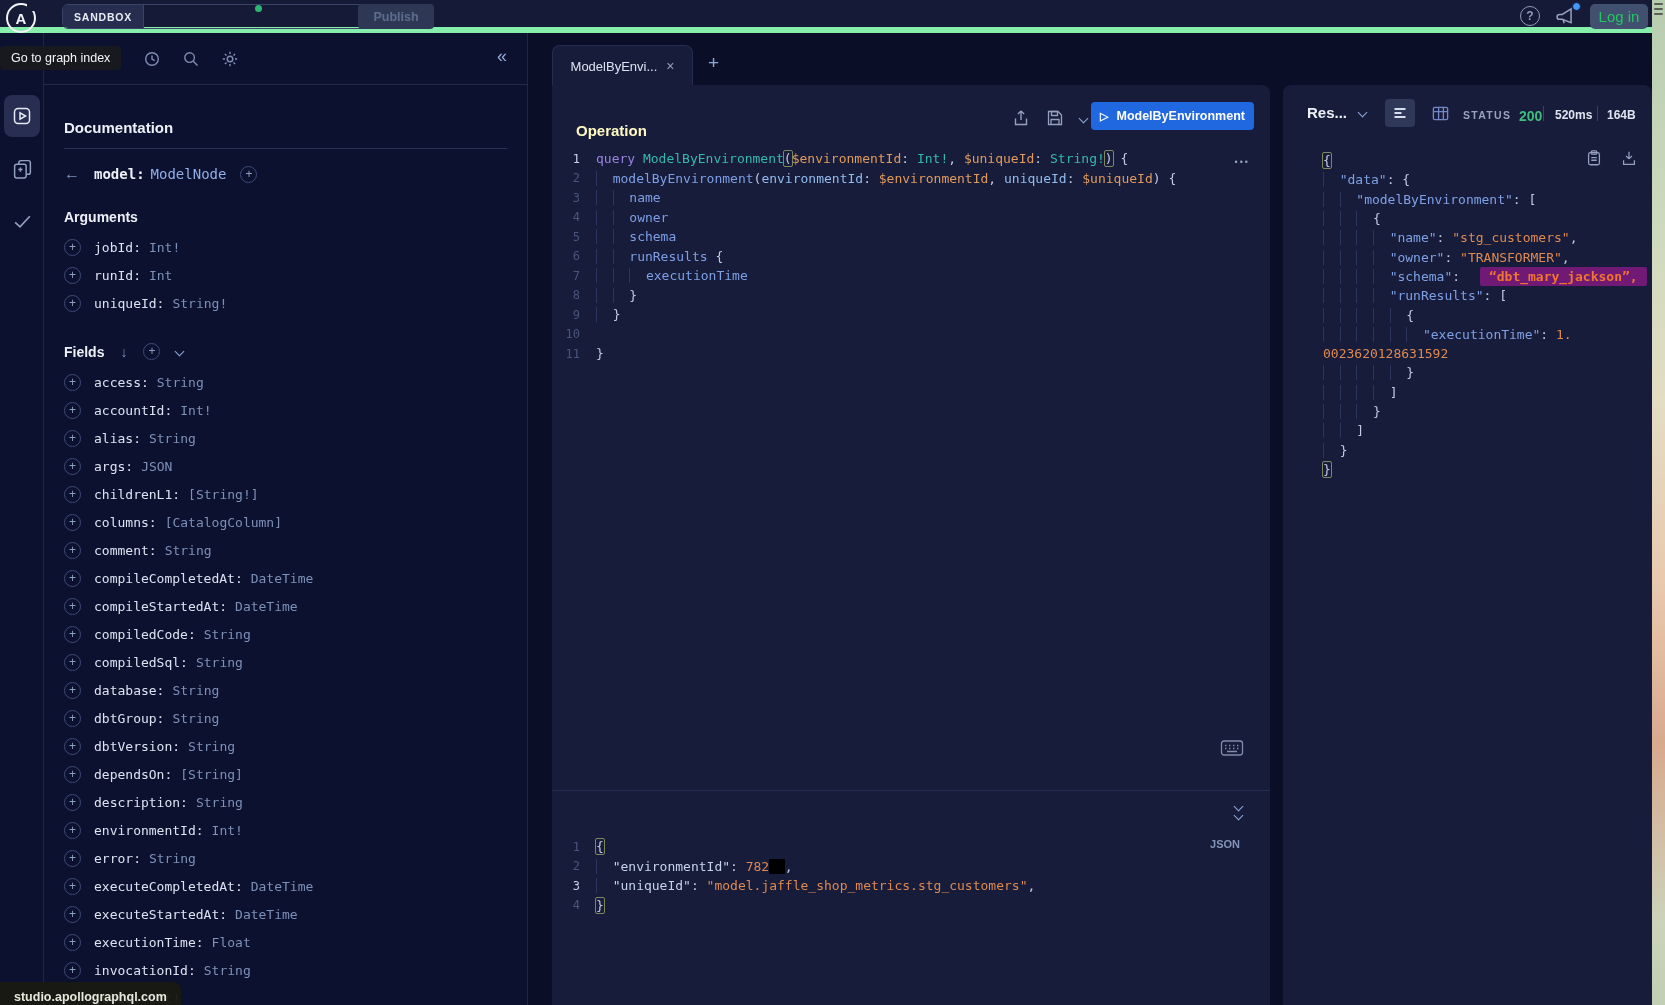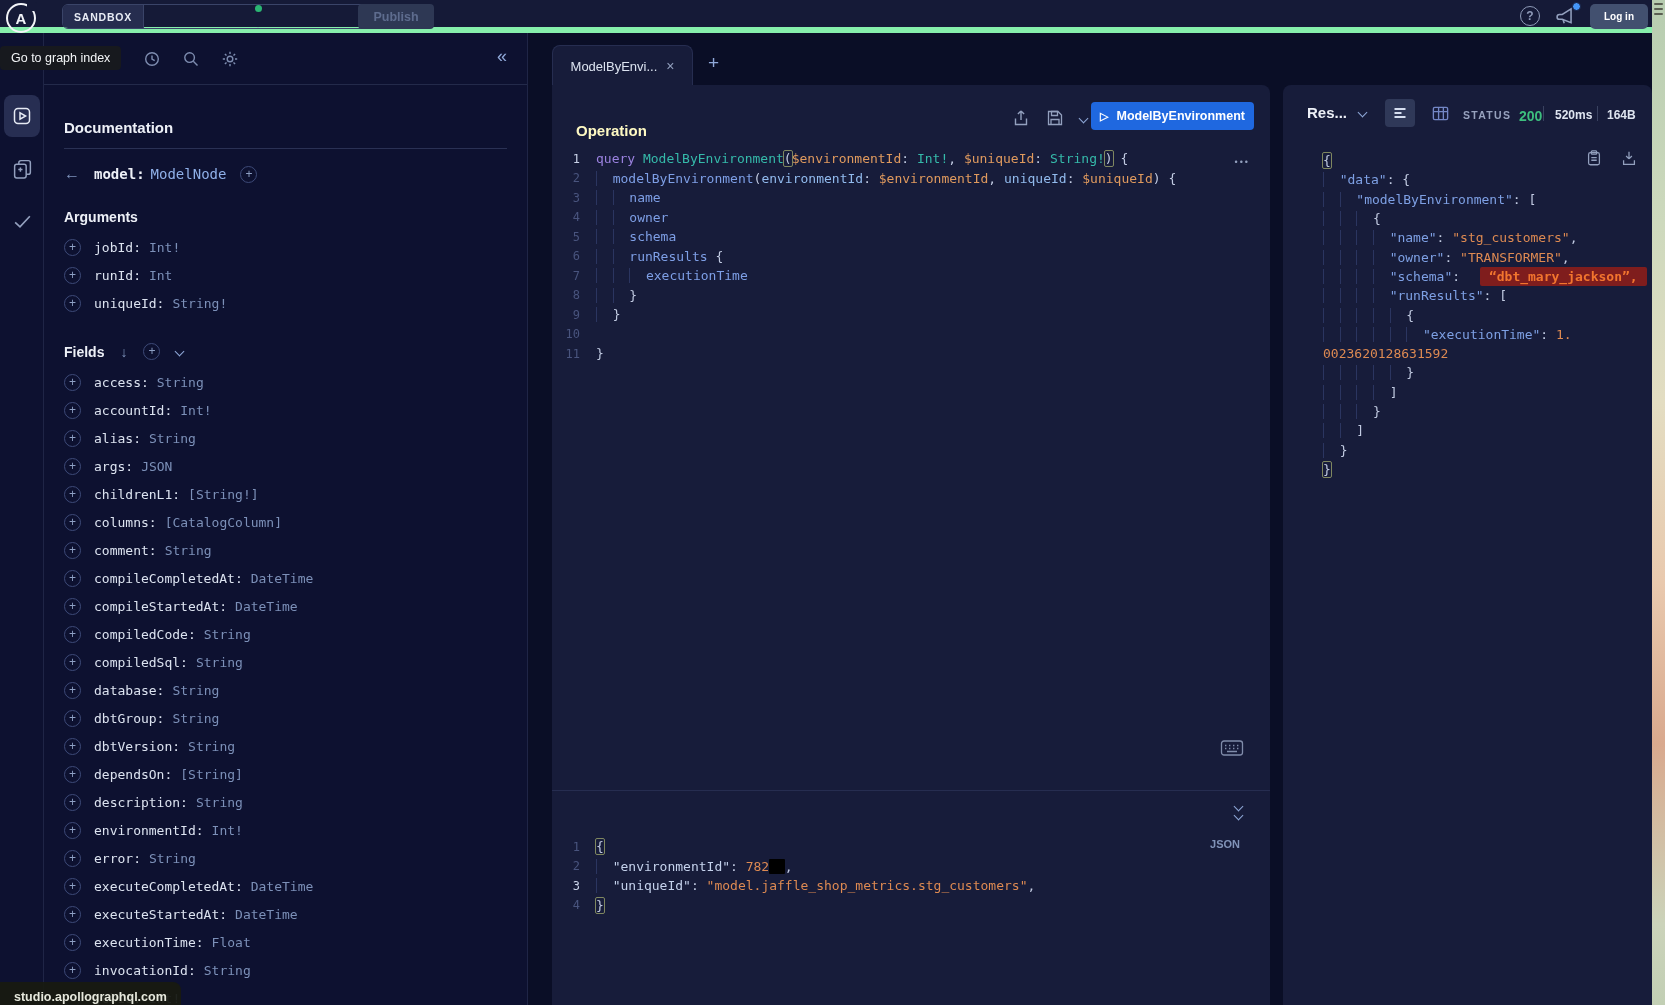--- a/index.html
+++ b/index.html
@@ -13,21 +13,21 @@
   .sandbox-group { position:absolute; left:62px; top:4px; height:25px; display:flex; border:1px solid #3A4468; border-radius:6px; overflow:hidden; }
   .sandbox-chip { display:flex; align-items:center; padding:0 11px; background:#262D4F; border-right:1px solid #3A4468; font-size:10.5px; font-weight:bold; letter-spacing:0.8px; color:#E8ECF5; }
   .url-seg { display:flex; align-items:center; gap:7px; padding:0 8px; width:228px;flex-direction:column; }
   .green-dot { width:7px; height:7px; border-radius:50%; background:#2BB673; flex:none; }
   .url-text { font-size:12.5px; color:#C9D2E8; white-space:nowrap; overflow:hidden; width:168px; }
   .gear-svg { flex:none; }
   .publish-btn { position:absolute; left:358px; top:4px; width:76px; height:25px; background:#2E3854; border-radius:4px; color:#5E6C8E; font-weight:bold; font-size:12.5px; display:flex; align-items:center; justify-content:center; }
   .help-icon { position:absolute; left:1520px; top:6px; width:20px; height:20px; border:1.5px solid #8E9AB8; border-radius:50%; color:#8E9AB8; font-size:12px; font-weight:bold; display:flex; align-items:center; justify-content:center; }
   .megaphone { position:absolute; left:1554px; top:5px; }
   .megadot { position:absolute; left:1572px; top:2px; width:9px; height:9px; border-radius:50%; background:#4596F7; border:1px solid #151A37; }
-  .login-btn { position:absolute; left:1590px; top:4px; width:58px; height:25px; background:#42506F; border-radius:5px; color:#ffffff; font-weight:bold; font-size:10px; display:flex; align-items:center; justify-content:center; }
+  .login-btn { position:absolute; left:1590px; top:4px; width:58px; height:25px; background:#42506F; border-radius:5px; color:#22c55e; font-weight:normal; font-size:15px; display:flex; align-items:center; justify-content:center; }
 
   
   .rail { position:absolute; left:0; top:33px; width:44px; height:972px; background:#0D1130; border-right:1px solid #1F2546; }
   .rail-active-bg { position:absolute; left:4px; top:62px; width:36px; height:42px; background:#272E52; border-radius:8px; }
   .rail-ic { position:absolute; left:12px; }
   .tooltip1 { position:absolute; left:0; top:46px; background:#17191E; color:#F2F4F6; font-size:12.5px; padding:5px 11px; border-radius:4px; z-index:50; white-space:nowrap; }
 
   
   .doc { position:absolute; left:44px; top:33px; width:484px; height:972px; background:#0D1130; border-right:1px solid #1F2546; }
   .doc-toolbar { position:relative; height:52px; border-bottom:1px solid #232A4A; }
@@ -69,21 +69,21 @@
   .tk-var { color:#E09A5E; }
   .tk-fl { color:#7E9FE6; }
   .tk-arg { color:#92BBEE; }
   .tk-p { color:#C2CBE2; }
   .tk-key { color:#7EA0E4; }
   .tk-vkey { color:#C5D2EC; }
   .tk-str, .tk-num { color:#DE8A52; }
   .tk-bm { color:#C2CBE2; outline:1px solid #7F8760; border-radius:1px; }
   .tk-g { border-left:1px solid #2B3560; }
   .tk-redact { background:#000; color:transparent; border-radius:1px; }
-  .tk-hl { background:#7f1d1d; color:#F2752E; font-weight:bold; padding:2px 9px; margin-left:12px; border-radius:2px; }
+  .tk-hl { background:#701a75; color:#F2752E; font-weight:bold; padding:2px 9px; margin-left:12px; border-radius:2px; }
 
   
   .op-panel { position:absolute; left:552px; top:85px; width:718px; height:920px; background:#171C3A; border-radius:0 8px 0 0; }
   .op-title { position:absolute; left:24px; top:37px; font-size:15px; font-weight:bold; color:#fef9c3; }
   .op-icons { position:absolute; left:460px; top:24px; display:flex; align-items:center; gap:16px; }
   .run-btn { position:absolute; left:539px; top:17px; width:163px; height:28px; background:#1F68E0; border-radius:4px; color:#fff; font-weight:bold; font-size:12.5px; display:flex; align-items:center; justify-content:center; gap:8px; }
   .run-play { font-size:11px; }
   .editor { position:absolute; left:0; top:64px; width:100%; }
   .op-menu { position:absolute; right:20px; top:72px; color:#93A0BE; font-size:9px; letter-spacing:2px; }
   .kbd-icon { position:absolute; right:26px; top:654px; opacity:0.85; }

